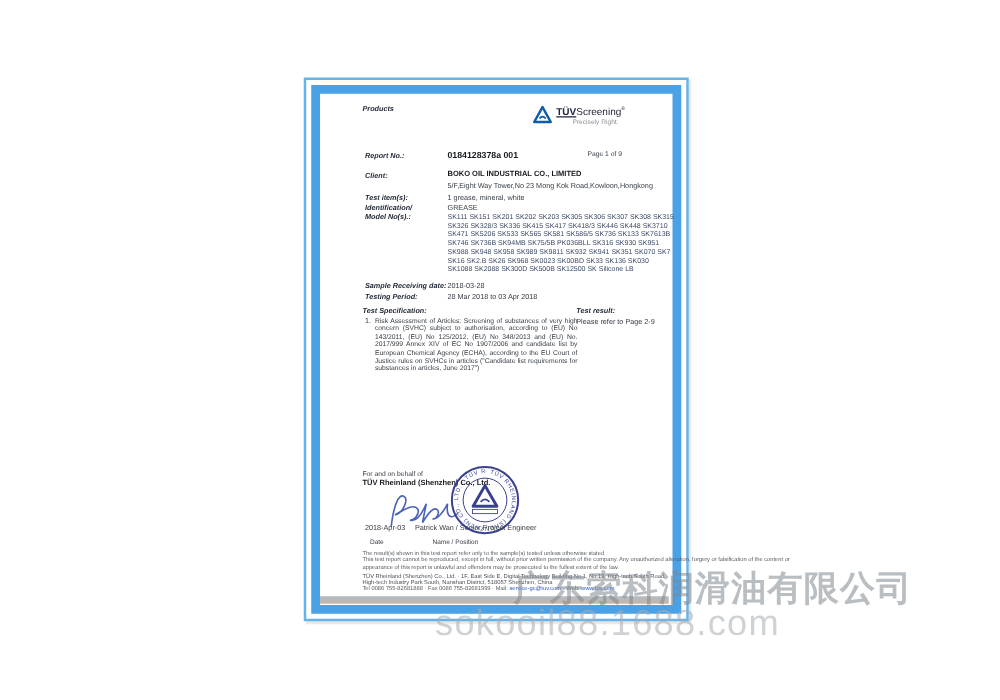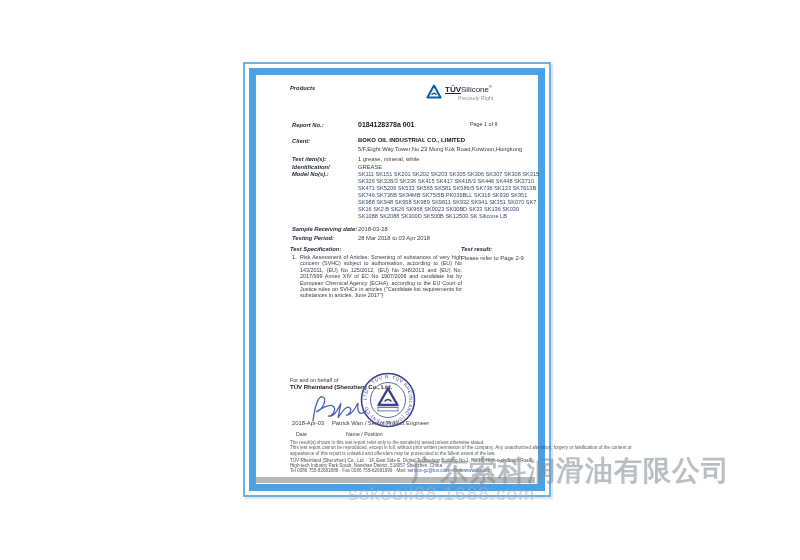--- a/index.html
+++ b/index.html
@@ -31,21 +31,21 @@
   .brandline{font-size:8px;color:#20253f;letter-spacing:0;}
   .brand-b{font-weight:bold;text-decoration:underline;}
   .reg{font-size:4px;vertical-align:super;}
   .tagline{font-size:5.3px;color:#8a8f96;padding-left:13px;margin-top:1px;}
   .graystrip{position:absolute;left:0;bottom:1px;width:99%;height:6px;background:#b6babd;}
   .wm-cn{
     position:absolute;left:366px;top:452px;z-index:6;font-size:28px;font-weight:bold;
     letter-spacing:1px;color:rgba(128,136,144,0.55);white-space:nowrap;margin-left:45px;
   }
   .wm-url{
-    position:absolute;left:348px;top:483px;z-index:6;font-size:19px;letter-spacing:1px;
+    position:absolute;left:348px;top:483px;z-index:6;font-size:29px;letter-spacing:1px;
     color:rgba(168,173,179,0.55);white-space:nowrap;
   }
   .sig-svg{position:absolute;left:50px;top:315px;}
   .stamp-svg{position:absolute;left:103px;top:296px;}
 </style>
 </head>
 <body>
 
 <div class="frame-outer">
   <div class="frame-inner">
@@ -54,21 +54,21 @@
 
     <div class="logo">
       <span>
         <svg width="16" height="16" viewBox="0 0 16 16">
           <path d="M8 1.6 L14.6 13.6 L1.4 13.6 Z" fill="none" stroke="#0f5da8" stroke-width="2" stroke-linejoin="round"></path>
           <path d="M5.6 10.8 Q8 7.6 10.6 10.8" fill="none" stroke="#0f5da8" stroke-width="1.4"></path>
         </svg>
       </span>
       <span>
         <div class="brandline">
-          <span class="brand-b">TÜV</span><span>Silicone</span><span class="reg">®</span>
+          <span class="brand-b">TÜV</span><span>Screening</span><span class="reg">®</span>
         </div>
         <div class="tagline">Precisely Right.</div>
       </span>
     </div>
 
     <div class="abs lbl" style="left:36px;top:47px;">Report No.:</div>
     <div class="abs val big" style="left:102px;top:46px;">0184128378a 001</div>
     <div class="abs pageinfo" style="left:214px;top:46px;">Page 1 of 9</div>
 
     <div class="abs lbl" style="left:36px;top:63px;">Client:</div>

